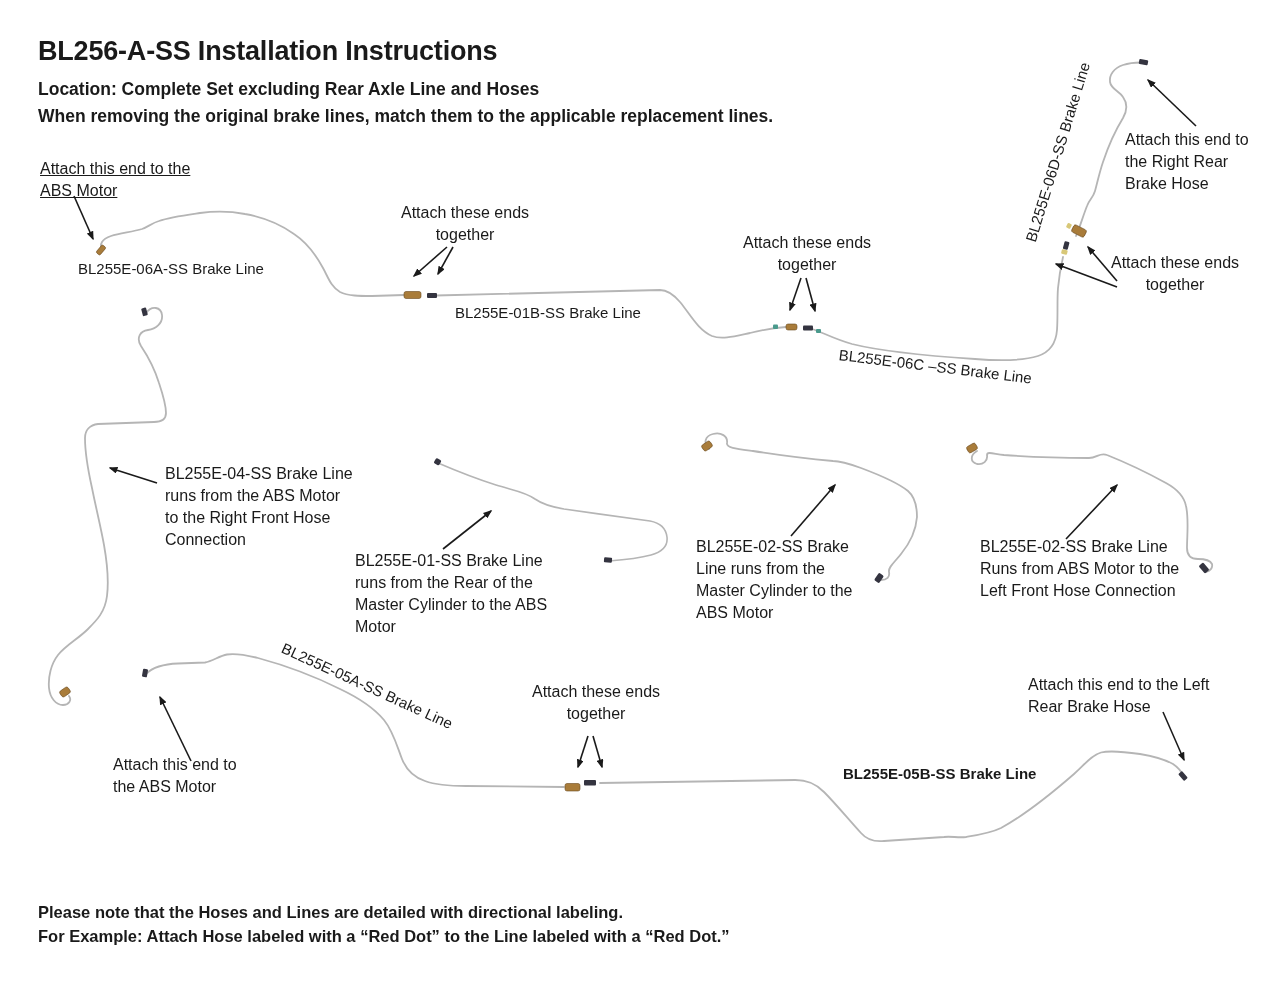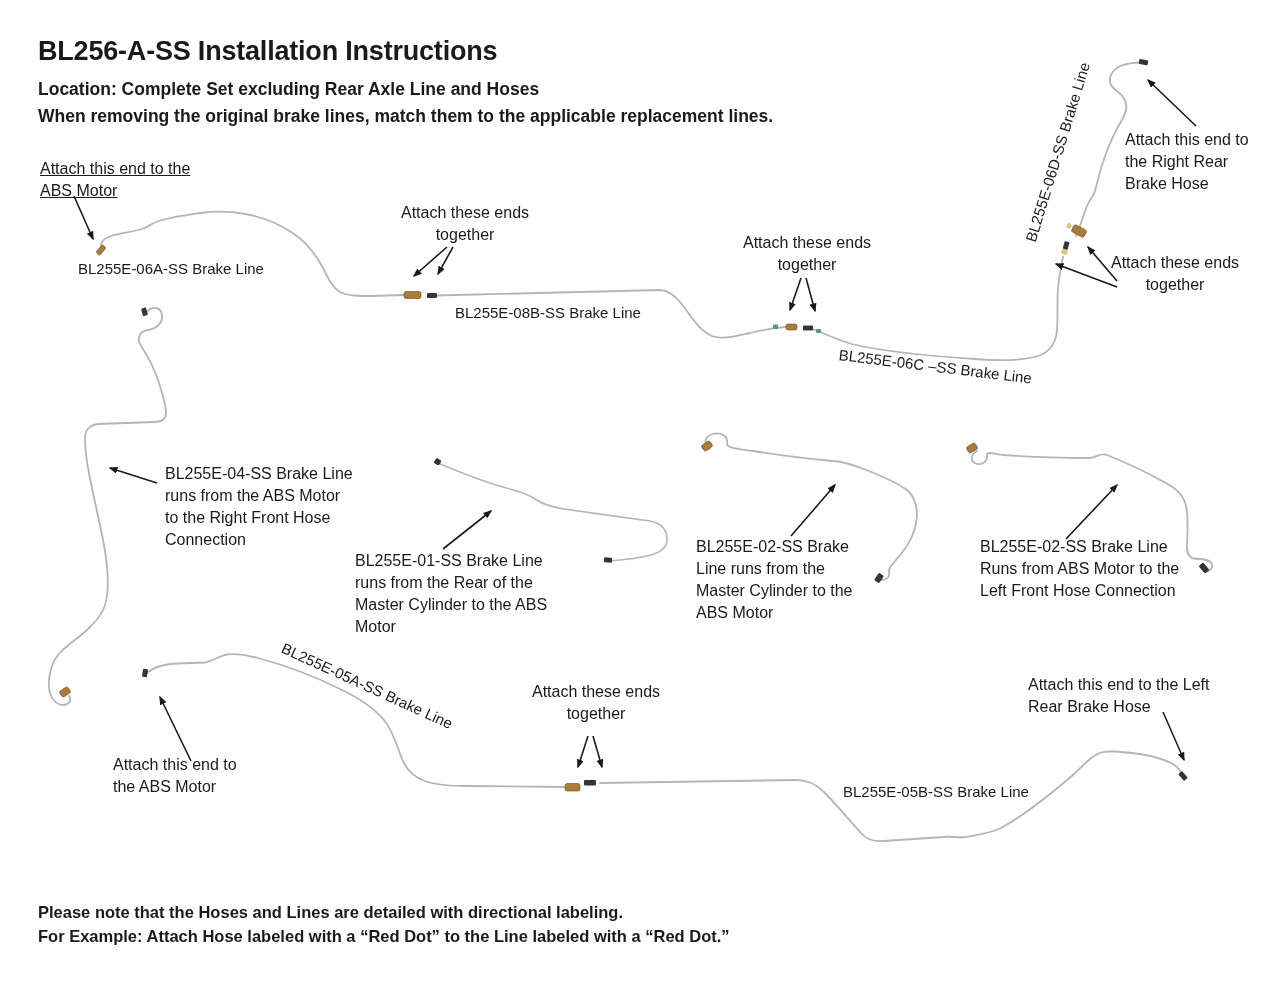--- a/index.html
+++ b/index.html
@@ -128,21 +128,21 @@
 
   <div class="abs title" style="left:38px;top:36px;">BL256-A-SS Installation Instructions</div>
   <div class="abs sub" style="left:38px;top:106px;">When removing the original brake lines, match them to the applicable replacement lines.</div>
   <div class="abs sub" style="left:38px;top:79px;">Location: Complete Set excluding Rear Axle Line and Hoses</div>
 
   <div class="abs ann" style="left:40px;top:158px;text-decoration:underline;">Attach this end to the
 ABS Motor</div>
   <div class="abs lbl" style="left:78px;top:260px;">BL255E-06A-SS Brake Line</div>
   <div class="abs ann ctr" style="left:399px;top:202px;width:132px;">Attach these ends
 together</div>
-  <div class="abs lbl" style="left:455px;top:304px;">BL255E-08B-SS Brake Line</div>
+  <div class="abs lbl" style="left:455px;top:304px;">BL255E-01B-SS Brake Line</div>
   <div class="abs ann ctr" style="left:741px;top:232px;width:132px;">Attach these ends
 together</div>
   <div class="abs lbl rot" style="left:840px;top:346px;transform:rotate(7deg);">BL255E-06C –SS Brake Line</div>
   <div class="abs lbl rotc" style="left:963px;top:142px;width:190px;transform:rotate(-73deg);">BL255E-06D-SS Brake Line</div>
   <div class="abs ann" style="left:1125px;top:129px;">Attach this end to
 the Right Rear
 Brake Hose</div>
   <div class="abs ann ctr" style="left:1108px;top:252px;width:134px;">Attach these ends
 together</div>
   <div class="abs ann" style="left:165px;top:463px;">BL255E-04-SS Brake Line
@@ -160,18 +160,18 @@
   <div class="abs ann" style="left:980px;top:536px;">BL255E-02-SS Brake Line
 Runs from ABS Motor to the
 Left Front Hose Connection</div>
   <div class="abs lbl rotc" style="left:274px;top:678px;width:190px;transform:rotate(24.5deg);">BL255E-05A-SS Brake Line</div>
   <div class="abs ann" style="left:113px;top:754px;">Attach this end to
 the ABS Motor</div>
   <div class="abs ann ctr" style="left:529px;top:681px;width:134px;">Attach these ends
 together</div>
   <div class="abs ann" style="left:1028px;top:674px;">Attach this end to the Left
 Rear Brake Hose</div>
-  <div class="abs lbl" style="left:843px;top:783px;">BL255E-05B-SS Brake Line</div>
+  <div class="abs lbl" style="left:843px;top:765px;font-weight:bold;">BL255E-05B-SS Brake Line</div>
 
   <div class="abs note" style="left:38px;top:863px;">Please note that the Hoses and Lines are detailed with directional labeling.</div>
   <div class="abs note" style="left:38px;top:887px;">For Example: Attach Hose labeled with a “Red Dot” to the Line labeled with a “Red Dot.”</div>
 
 </div>
 
 </body></html>

